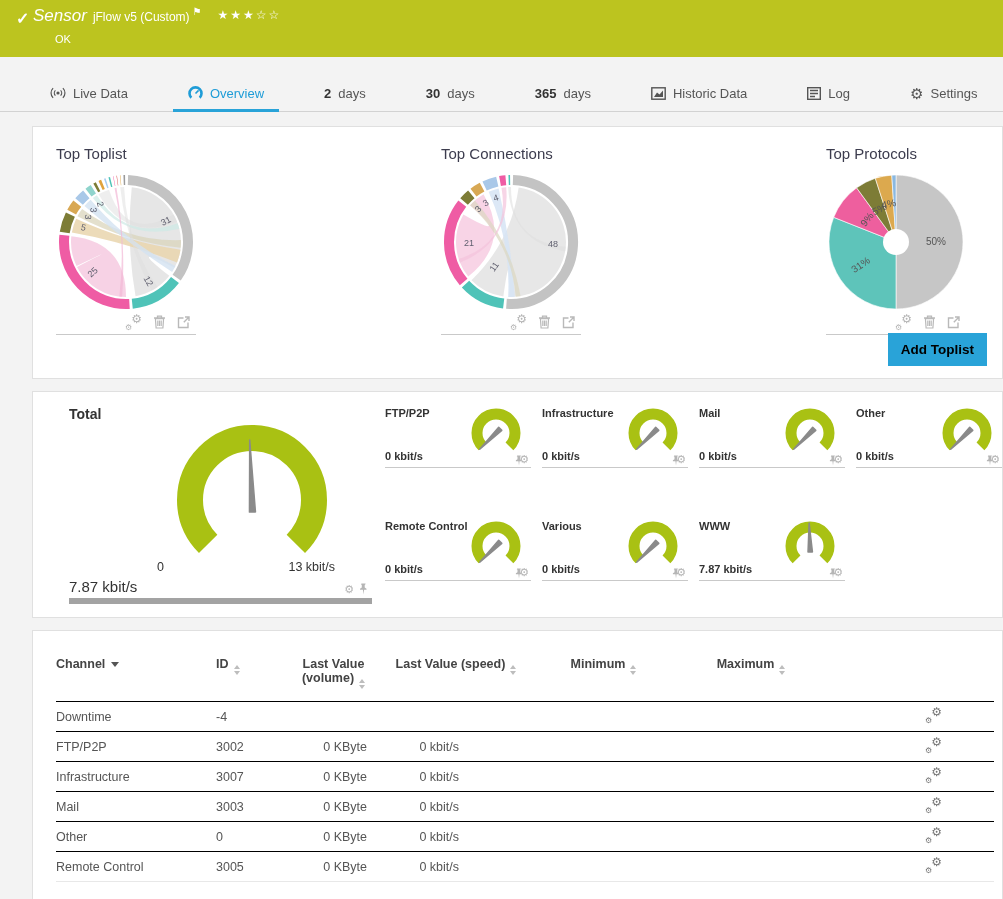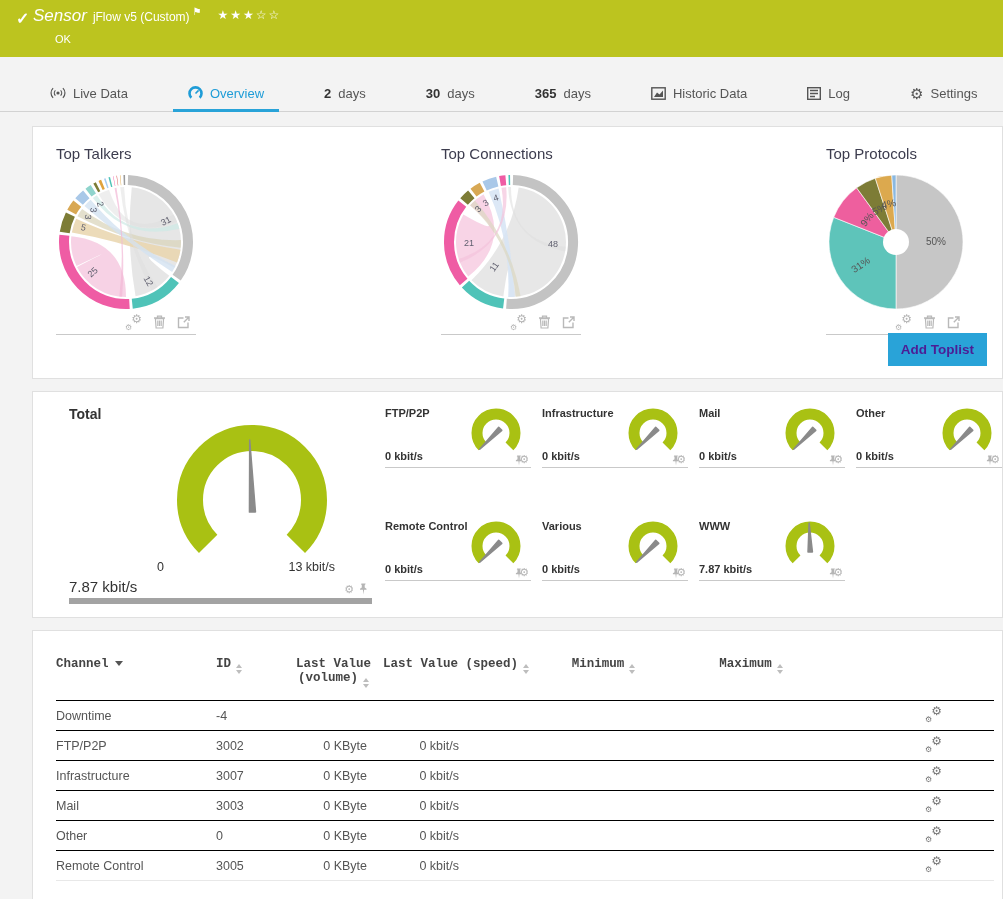--- a/index.html
+++ b/index.html
@@ -37,21 +37,21 @@
   .toplist-col { width:150px; margin-right:245px; }
   .toplist-col:last-child { margin-right:0; }
   .toplist-title { font-size:15px; color:#3c3c4e; }
   .chart-svg { display:block; margin-top:10px; }
   .toplist-footer { display:flex; justify-content:flex-end; align-items:center; gap:11px;
     border-bottom:1px solid #c9c9c9; padding:1px 6px 5px 0; margin-top:2px; color:#b5b5b5; }
   .cogs { position:relative; display:inline-block; width:16px; height:14px; }
   .cog-big { position:absolute; right:0; top:-3px; font-size:12px; }
   .cog-small { position:absolute; left:-1px; bottom:-3px; font-size:8px; }
   .cogs-dark { color:#777; }
-  .add-toplist { position:absolute; right:15px; bottom:12px; background:#29a3d8; color:#4c1d95;
+  .add-toplist { position:absolute; right:15px; bottom:12px; background:#29a3d8; color:#000000;
     border:none; font-family:inherit; font-size:13.5px; font-weight:bold; padding:9px 13px; cursor:pointer; }
 
   
   .panel-gauges { height:227px; display:flex; padding:14px 0 0 16px; }
   .total-block { width:320px; position:relative; height:198px; border-bottom:6px solid #a3a3a3;margin-left:20px; }
   .total-title { font-size:14px; font-weight:bold; color:#333; }
   .total-gauge-svg { display:block; margin:0 0 0 88px; }
   .total-scale { width:178px; margin-left:88px; display:flex; justify-content:space-between;
     font-size:12.5px; color:#333; margin-top:-10px; }
   .total-bottom { position:absolute; left:0; right:4px; bottom:3px; display:flex;
@@ -63,21 +63,21 @@
     row-gap:14px; margin-left:13px; }
   .gauge-cell { position:relative; height:62px; border-bottom:1px solid #c9c9c9; }
   .gauge-cell .gname { position:absolute; top:1px; left:0; font-size:11px; font-weight:bold; color:#333; }
   .gauge-cell svg { position:absolute; right:6px; top:1px; }
   .gauge-cell .gval { position:absolute; bottom:5px; left:0; font-size:11px; font-weight:bold; color:#333; }
   .gauge-cell .mini-icons { position:absolute; right:2px; bottom:2px; }
 
   
   .panel-table { min-height:272px; padding:26px 8px 0 23px; }
   table { border-collapse:collapse; width:100%; table-layout:fixed; }
-  th { font-size:12.5px; color:#444; text-align:center; vertical-align:top; padding:0 0 12px; font-weight:bold;font-family:Liberation Mono, monospace; }
+  th { font-size:12.5px; color:#444; text-align:center; vertical-align:top; padding:0 0 12px; font-weight:bold; }
   th.th-left { text-align:left; }
   td { font-size:12.5px; color:#555; height:30px; border-top:1px solid #000000; }
   tbody tr:last-child td { border-bottom:1px solid #e8e8e8; }
   td.num { text-align:right; padding-right:14px; }
   td.speednum { text-align:right; padding-right:72px; }
   td.td-gear { text-align:right; padding-right:52px; }
   .sort { display:inline-flex; flex-direction:column; margin-left:5px; vertical-align:-1px; }
   .sort i { width:0; height:0; border-left:3.5px solid transparent; border-right:3.5px solid transparent; }
   .sort .up { border-bottom:4px solid #bdbdbd; margin-bottom:2px; }
   .sort .down { border-top:4px solid #bdbdbd; }
@@ -139,21 +139,21 @@
     <div class="tab">
       <span class="gear-glyph">⚙</span>
       <span>Settings</span>
     </div>
   </div>
 
 <div class="content">
 
   <div class="panel panel-toplists">
     <div class="toplist-col">
-      <div class="toplist-title">Top Talkers</div>
+      <div class="toplist-title">Top Toplist</div>
       <svg class="chart-svg" id="chart-0" width="140" height="140" viewBox="-70 -70 140 140">
           <path d="M5.75 -54.7 A55 55 0 0 1 48.56 25.82 Q0 0 43.34 33.86 A55 55 0 0 1 9.55 54.16 Q0 0 5.75 -54.7 Z" fill="#e2e2e2" fill-opacity="0.85"></path>
           <path d="M0 55 A55 55 0 0 1 -49.01 24.97 Q0 0 -49.43 24.11 A55 55 0 0 1 -54.7 -5.75 Q0 0 0 55 Z" fill="#f6cde2" fill-opacity="0.9"></path>
           <path d="M-54.16 -9.55 A55 55 0 0 1 -49.85 -23.24 Q0 0 54.46 7.65 A55 55 0 0 1 51 20.6 Q0 0 -54.16 -9.55 Z" fill="#e9d5ad" fill-opacity="0.85"></path>
           <path d="M-48.56 -25.82 A55 55 0 0 1 -43.92 -33.1 Q0 0 54.97 -1.92 A55 55 0 0 1 54.7 5.75 Q0 0 -48.56 -25.82 Z" fill="#d9d3b8" fill-opacity="0.7"></path>
           <path d="M-41.51 -36.08 A55 55 0 0 1 -35.35 -42.13 Q0 0 49.43 24.11 A55 55 0 0 1 46.13 29.96 Q0 0 -41.51 -36.08 Z" fill="#d3e2f1" fill-opacity="0.8"></path>
           <path d="M-33.1 -43.92 A55 55 0 0 1 -29.15 -46.64 Q0 0 51.68 -18.81 A55 55 0 0 1 53.37 -13.31 Q0 0 -33.1 -43.92 Z" fill="#cde9e5" fill-opacity="0.7"></path>
           <path d="M-27.5 -47.63 A55 55 0 0 1 -17 -52.31 Q0 0 47.63 -27.5 A55 55 0 0 1 51 -20.6 Q0 0 -27.5 -47.63 Z" fill="#dddddd" fill-opacity="0.5"></path>
           <path d="M-11.44 -53.8 A55 55 0 0 1 -9.55 -54.16 Q0 0 -3.84 54.87 A55 55 0 0 1 -6.7 54.59 Q0 0 -11.44 -53.8 Z" fill="#f2b8d6" fill-opacity="0.7"></path>
           <path d="M-5.75 -54.7 A55 55 0 0 1 -1.92 -54.97 Q0 0 31.55 45.05 A55 55 0 0 1 25.82 48.56 Q0 0 -5.75 -54.7 Z" fill="#dddddd" fill-opacity="0.5"></path>

